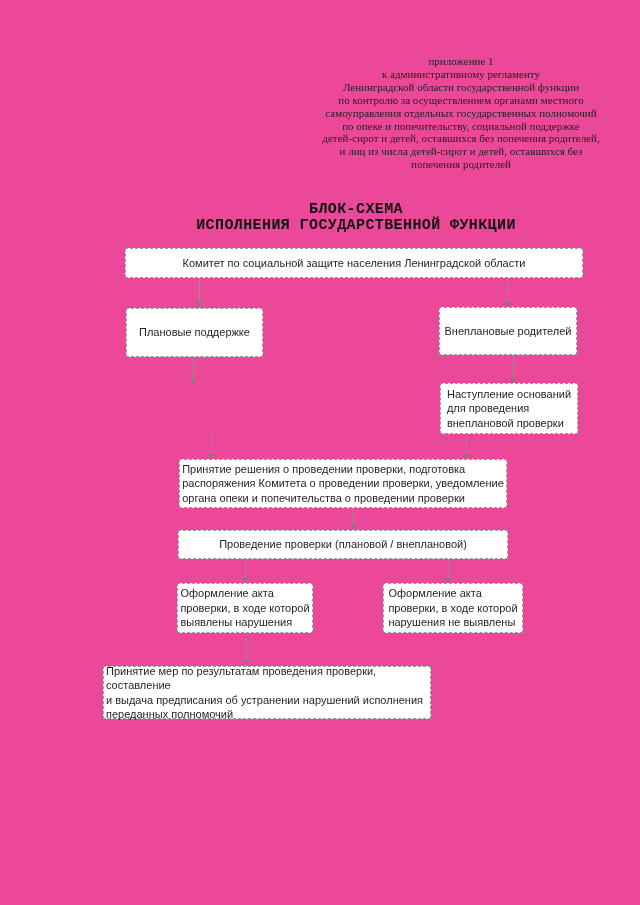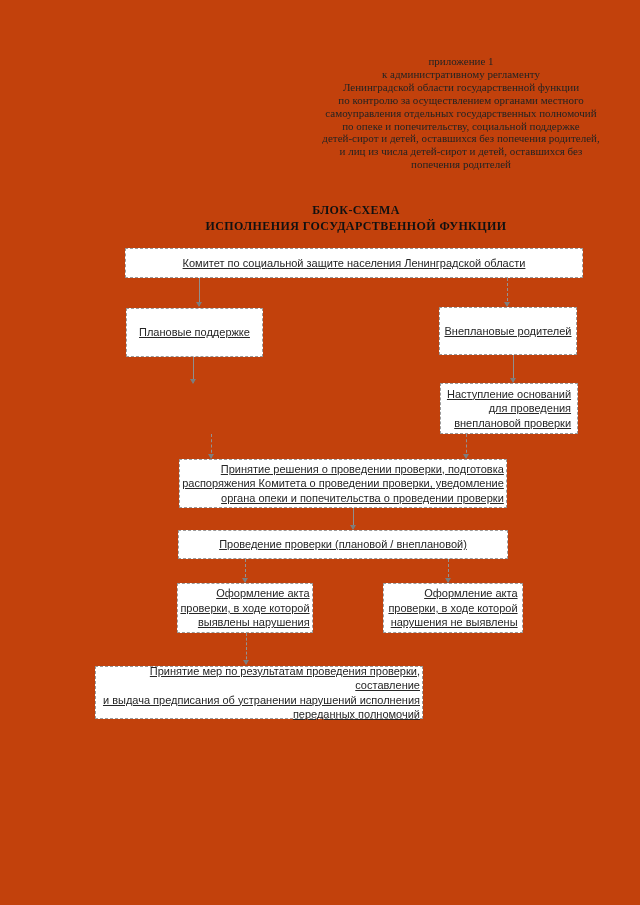--- a/index.html
+++ b/index.html
@@ -4,21 +4,21 @@
 <style>
   html, body {
     margin: 0;
     padding: 0;
     background: #ffffff;
   }
   .page {
     position: relative;
     width: 640px;
     height: 905px;
-    background: #c2410c;
+    background: #ec4899;
     font-family: "Liberation Sans", sans-serif;
     color: #1c1c1c;
     overflow: hidden;
   }
   
   .header-block {
     position: absolute;
     left: 285px;
     top: 55px;
     width: 352px;
@@ -27,44 +27,43 @@
     font-size: 11px;
     line-height: 12.9px;
     color: #232323;
   }
   .page-title {
     position: absolute;
     left: 75px;
     top: 202px;
     width: 562px;
     text-align: center;
-    font-family: Liberation Serif, serif;
+    font-family: Liberation Mono, monospace;
     font-weight: bold;
-    font-size: 12px;
+    font-size: 15px;
     line-height: 16px;
     letter-spacing: 0.4px;
     color: #111;
     white-space: pre-line;
   }
   
   .box {
     position: absolute;
     border: 1px dashed #9a9a9a;
     background: #ffffff;
     display: flex;
     align-items: center;
     justify-content: center;
-    text-align: right;
+    text-align: left;
     font-size: 11px;
     line-height: 14.5px;
     color: #262626;
     white-space: pre-line;
     padding: 1px 2px;
     box-sizing: border-box;
-    text-decoration: underline;
   }
   
   .arrow {
     position: absolute;
     width: 0;
   }
   .arrow.solid { border-left: 1px solid #8f8f8f; }
   .arrow.dashed { border-left: 1px dashed #929292; }
   .arrow::after {
     content: "";
@@ -116,21 +115,21 @@
   <div class="box" style="left:178px; top:530px; width:330px; height:29px;">Проведение проверки (плановой / внеплановой)</div>
 
   <div class="box" style="left:177px; top:583px; width:136px; height:50px;">Оформление акта
 проверки, в ходе которой
 выявлены нарушения</div>
 
   <div class="box" style="left:383px; top:583px; width:140px; height:50px;">Оформление акта
 проверки, в ходе которой
 нарушения не выявлены</div>
 
-  <div class="box" style="left:95px; top:666px; width:328px; height:53px;">Принятие мер по результатам проведения проверки, составление
+  <div class="box" style="left:103px; top:666px; width:328px; height:53px;">Принятие мер по результатам проведения проверки, составление
 и выдача предписания об устранении нарушений исполнения
 переданных полномочий</div>
 
   <div class="arrow solid" style="left:199px; top:278px; height:28px;"></div>
   <div class="arrow dashed" style="left:507px; top:278px; height:28px;"></div>
   <div class="arrow solid" style="left:193px; top:357px; height:26px;"></div>
   <div class="arrow solid" style="left:513px; top:355px; height:27px;"></div>
   <div class="arrow dashed" style="left:211px; top:434px; height:24px;"></div>
   <div class="arrow dashed" style="left:466px; top:434px; height:24px;"></div>
   <div class="arrow solid" style="left:353px; top:508px; height:21px;"></div>

